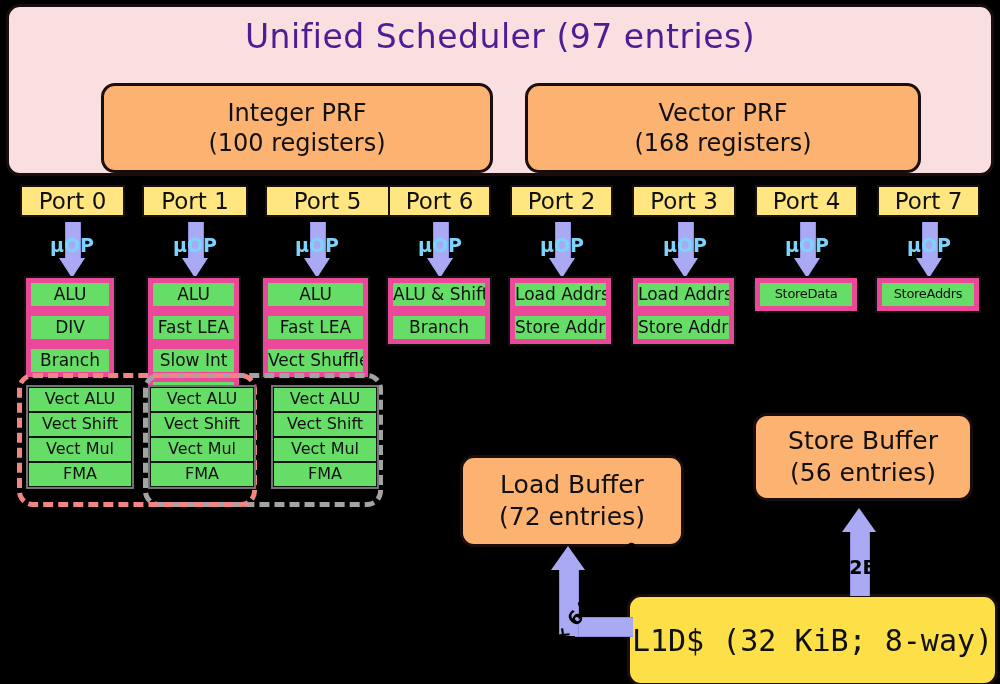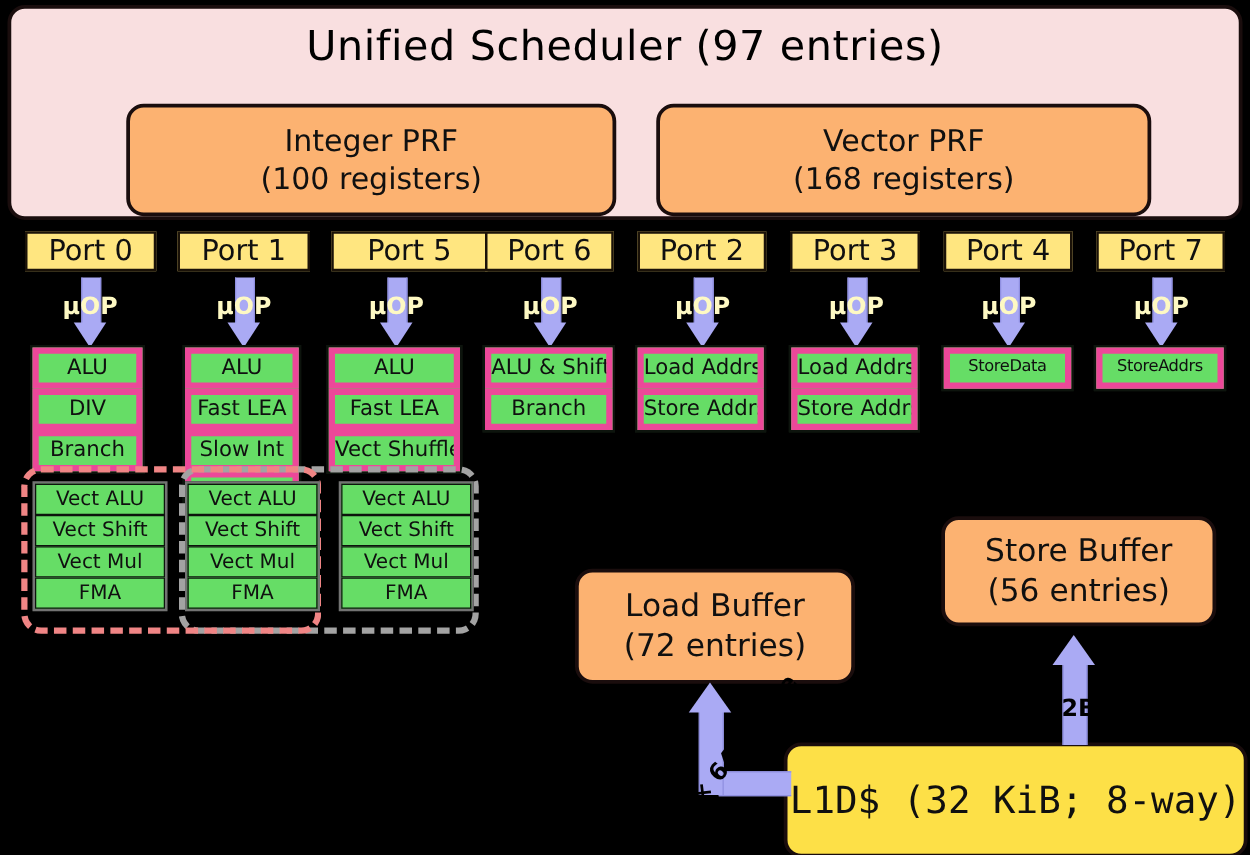--- a/index.html
+++ b/index.html
@@ -22,21 +22,21 @@
     left: 6px; top: 4px; width: 988px; height: 172px;
     background: #f9dfe0;
     border: 3px solid #1a0d0d;
     border-radius: 14px;
   }
   .sched-title {
     position: absolute;
     left: 0; top: 10px; width: 100%;
     text-align: center;
     font-size: 33px;
-    color: #000000;
+    color: #4c1d95;
     letter-spacing: 0.5px;
   }
   .prf {
     background: #fcb271;
     border: 3px solid #1a0d0d;
     border-radius: 14px;
     display: flex;
     flex-direction: column;
     align-items: center;
     justify-content: center;
@@ -71,21 +71,21 @@
     border-left: 13px solid transparent;
     border-right: 13px solid transparent;
     border-top: 20px solid #aaaaf4;
   }
   .uop-label {
     position: absolute;
     left: 50%; top: 12px;
     transform: translateX(-50%);
     font-size: 19px;
     font-weight: bold;
-    color: #fef9c3;
+    color: #7dd3fc;
     white-space: nowrap;
     pointer-events: none;
   }
 
   
   .eu-stack {
     border: 2px solid #0d140d;
     background: #0d140d;
   }
   .eu {
@@ -283,21 +283,21 @@
   </div>
 
   <div class="abs port" style="left:755px;width:103px;">
     <span>Port 4</span>
   </div>
   <div class="abs uop-arrow" style="left:794px;">
     <div class="shaft"></div>
     <div class="head"></div>
     <div class="uop-label">µOP</div>
   </div>
-  <div class="abs eu-stack" style="left:753px;top:276px;width:106px;">
+  <div class="abs eu-stack" style="left:753px;top:276px;width:106px;border-radius:10px;">
     <div class="eu small">StoreData</div>
   </div>
 
   <div class="abs port" style="left:877px;width:103px;">
     <span>Port 7</span>
   </div>
   <div class="abs uop-arrow" style="left:916px;">
     <div class="shaft"></div>
     <div class="head"></div>
     <div class="uop-label">µOP</div>

